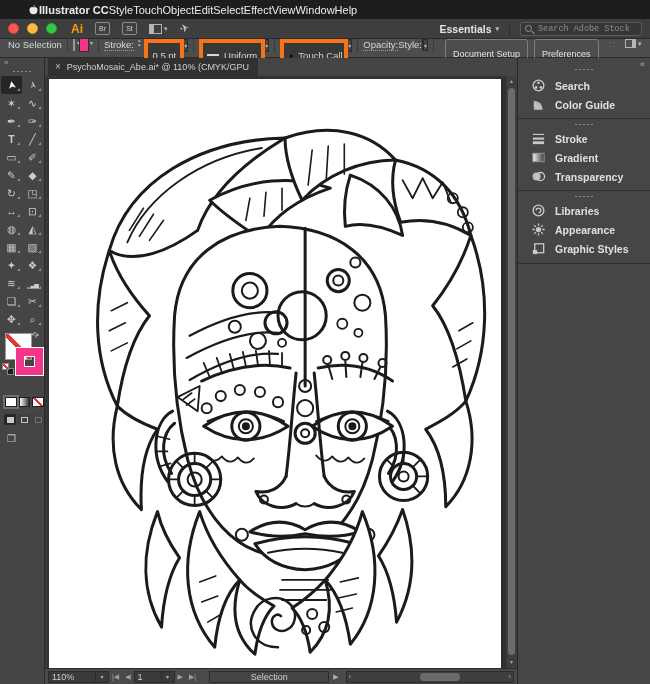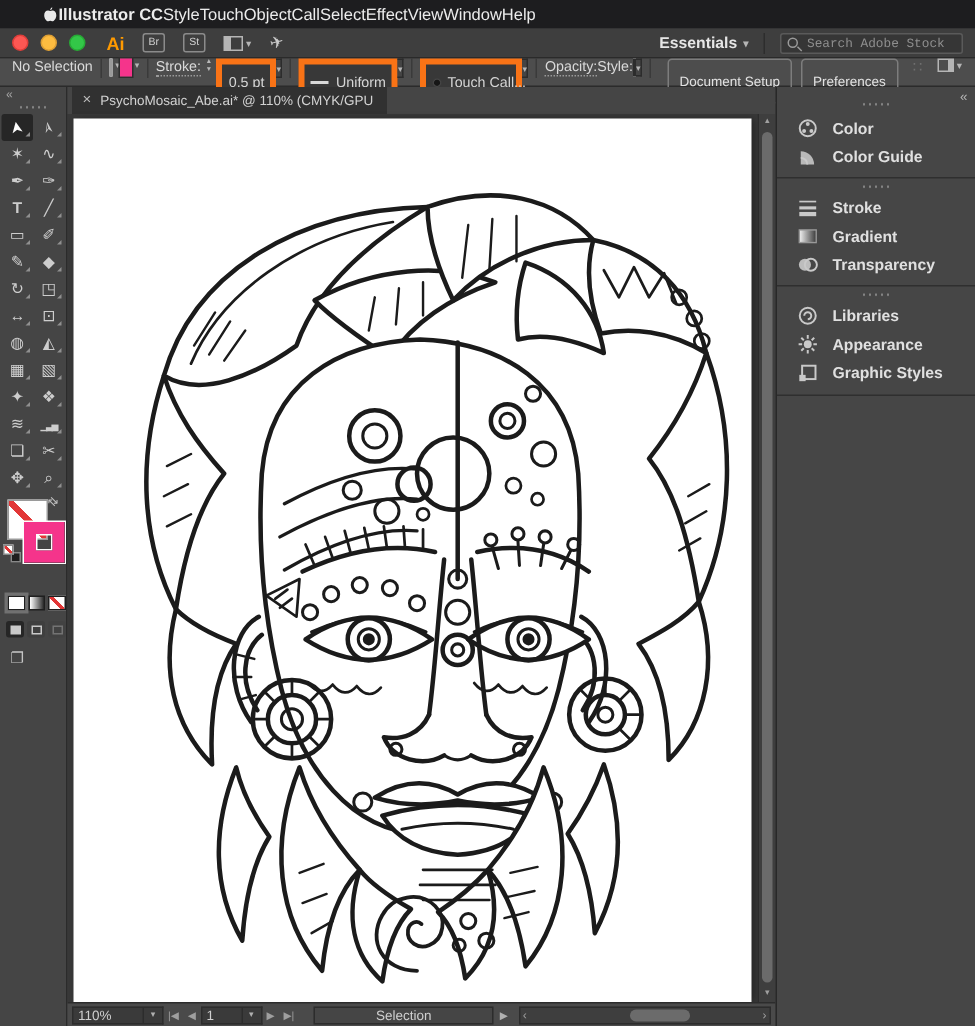--- a/index.html
+++ b/index.html
@@ -151,21 +151,21 @@
   <div class="menubar">
     <span class="apple">
       <svg width="11" height="13" viewBox="0 0 15 14">
           <path fill="#e9e9e9" d="M5.5,3.6 C3.5,3.6 2,5.4 2,7.8 C2,10.8 4,13.4 5.8,13.4 C6.5,13.4 6.8,13 7.5,13 C8.2,13 8.5,13.4 9.2,13.4 C11,13.4 13,10.8 13,7.8 C13,5.4 11.5,3.6 9.5,3.6 C8.7,3.6 8.1,4 7.5,4 C6.9,4 6.3,3.6 5.5,3.6 Z M7.5,3.4 C7.4,2.3 8.2,1 9.3,0.7 C9.5,1.9 8.6,3.2 7.5,3.4 Z"></path>
         </svg>
     </span>
     <span class="mitem bold">Illustrator CC</span>
     <span class="mitem">Style</span>
     <span class="mitem">Touch</span>
     <span class="mitem">Object</span>
-    <span class="mitem">Call</span>
+    <span class="mitem">Edit</span>
     <span class="mitem">Select</span>
     <span class="mitem">Effect</span>
     <span class="mitem">View</span>
     <span class="mitem">Window</span>
     <span class="mitem">Help</span>
   </div>
 
   <div class="appbar">
     <span class="tl red"></span>
     <span class="tl yel"></span>
@@ -486,21 +486,21 @@
       <span class="dots"></span>
       <span class="collapse">«</span>
     </div>
     <div class="prow">
       <svg viewBox="0 0 16 16">
         <circle class="picon" cx="8" cy="8" r="5.7"></circle>
         <circle cx="8" cy="5" r="1.4" fill="#c9c9c9"></circle>
           <circle cx="5.4" cy="10" r="1.4" fill="#c9c9c9"></circle>
           <circle cx="10.6" cy="10" r="1.4" fill="#c9c9c9"></circle>
       </svg>
-      <span class="plabel">Color</span>
+      <span class="plabel">Search</span>
     </div>
     <div class="prow">
       <svg viewBox="0 0 16 16">
         <path d="M3,13.5 L3,4 A9.5,9.5 0 0 1 12.5,13.5 Z" fill="#b9b9b9"></path>
         <path class="picon" d="M3,8.8 A4.7,4.7 0 0 1 7.7,13.5" stroke="#555"></path>
       </svg>
       <span class="plabel">Color Guide</span>
     </div>
     <div class="pdiv">
         <span class="dots"></span>

